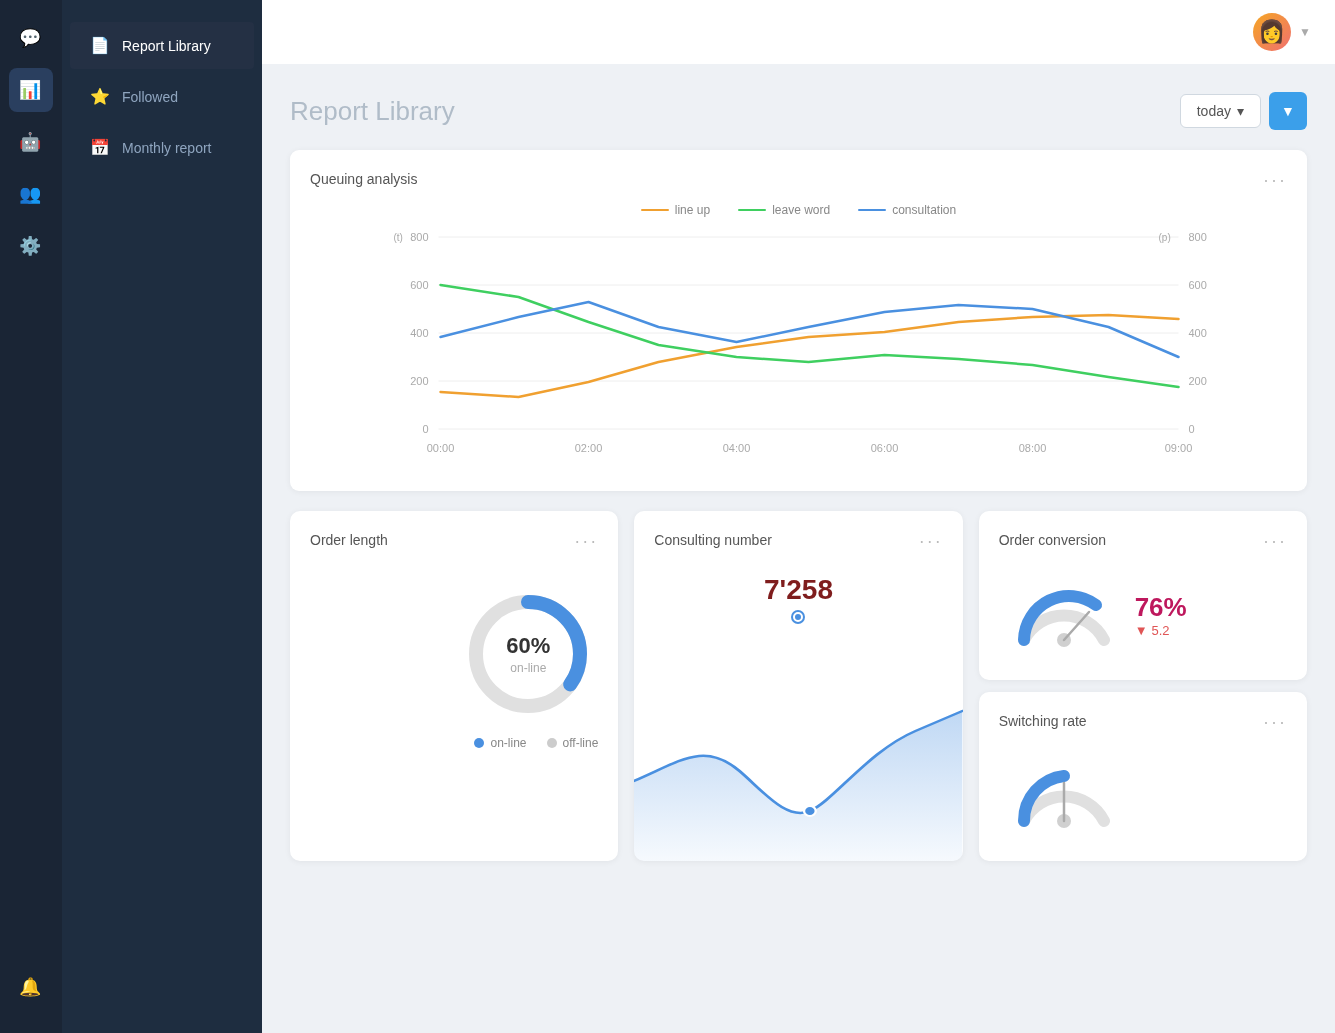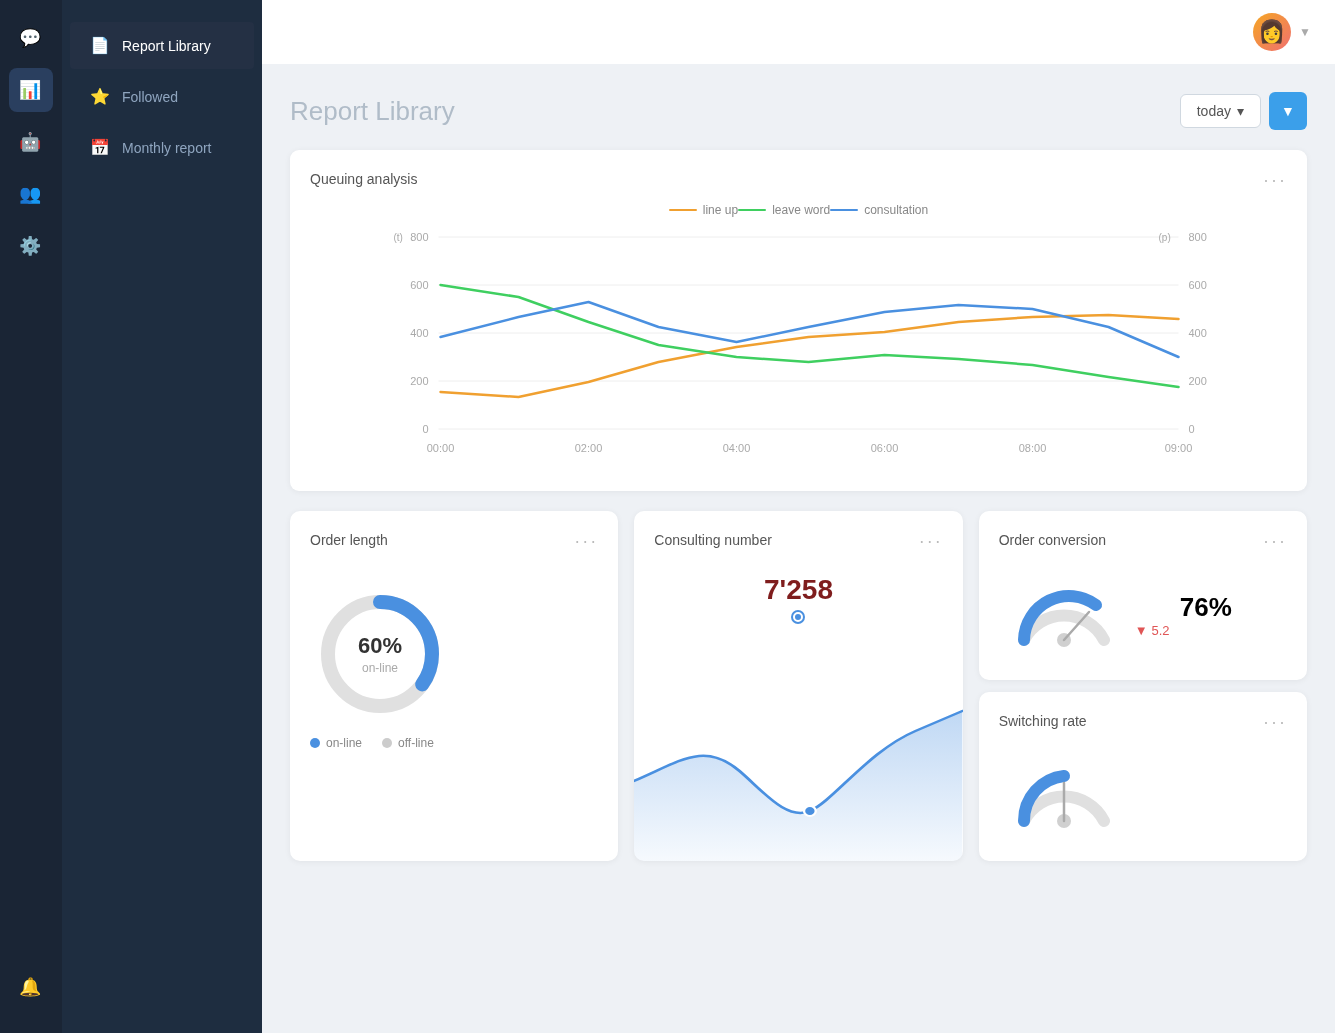--- a/index.html
+++ b/index.html
@@ -153,41 +153,42 @@
       align-items: center;
       margin-bottom: 12px;
     }
 
     
     .chart-card { margin-bottom: 20px; border-radius: 9px; }
 
     
     .legend {
       display: flex;
+      gap: 28px;
       justify-content: center;
       margin-bottom: 10px;
     }
     .legend-item {
       display: flex; align-items: center; gap: 6px;
       font-size: 12px; color: #888;
     }
     .legend-line {
       width: 28px; height: 2px; border-radius: 2px;
     }
 
     
     .bottom-grid {
       display: grid;
       grid-template-columns: 1fr 1fr 1fr;
       gap: 16px;
     }
 
     
     .donut-wrap {
-      display: flex; flex-direction: column; align-items: flex-start;
+      display: flex; flex-direction: column; align-items: flex-end;
       padding: 20px 0 10px;
     }
     .donut-center {
       text-align: center;
       position: absolute;
       top: 50%; left: 50%;
       transform: translate(-50%, -50%);
     }
     .donut-pct { font-size: 22px; font-weight: 600; color: #333; }
     .donut-label { font-size: 12px; color: #aaa; margin-top: 2px; }
@@ -204,21 +205,21 @@
     .right-stack {
       display: flex; flex-direction: column; gap: 12px;
     }
 
     
     .gauge-wrap {
       display: flex; align-items: center; gap: 16px;
       padding: 16px 10px 10px;
     }
     .gauge-info { flex: 1; }
-    .gauge-pct { font-size: 26px; font-weight: 600; color: #000000; text-align: center; }
+    .gauge-pct { font-size: 26px; font-weight: 600; color: #be185d; }
     .gauge-delta { display: flex; align-items: center; gap: 4px; font-size: 13px; font-weight: 500; }
     .gauge-delta.down { color: #e05555; }
     .gauge-delta.up { color: #4caf50; }
   </style>
 </head>
 <body>
 
 <div class="icon-sidebar">
   <div class="icon-btn">💬</div>
   <div class="icon-btn active">📊</div>

